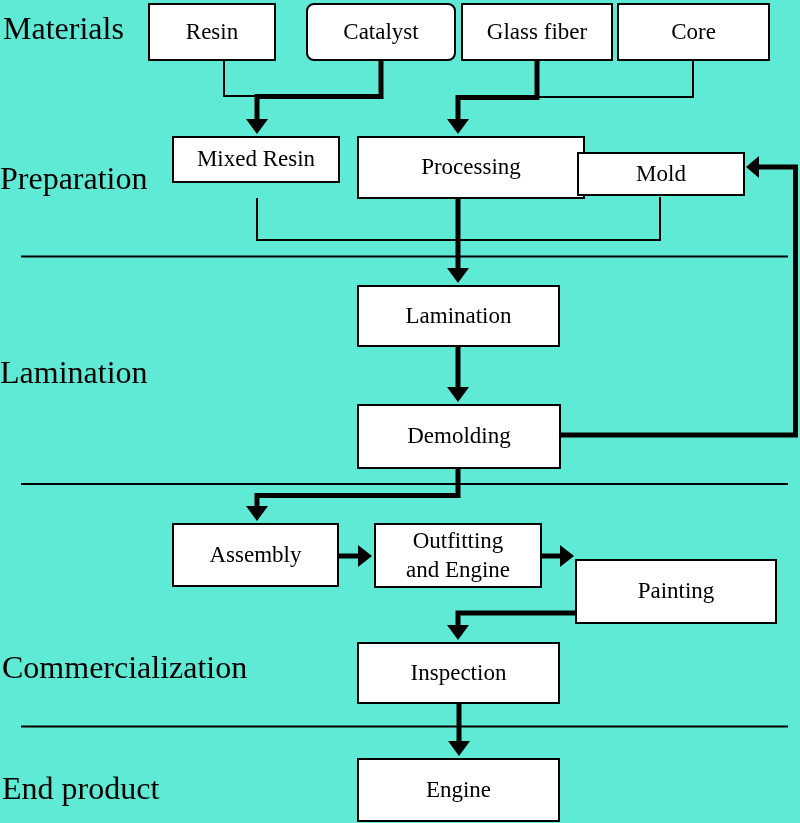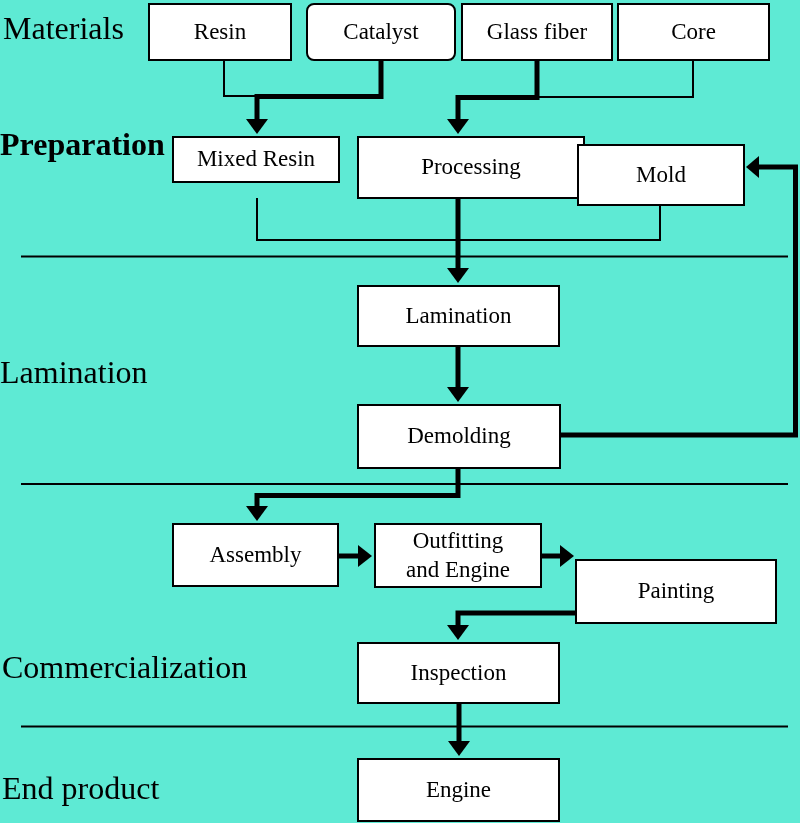--- a/index.html
+++ b/index.html
@@ -38,37 +38,37 @@
   }
   .node .lbl { white-space: nowrap; }
   .node .lbl2 { display: block; white-space: nowrap; }
   .stage-label {
     position: absolute;
     font-size: 32px;
     line-height: 1;
     white-space: nowrap;
   }
   
-  .n-resin       { left: 148px; top: 3px;   width: 144px; height: 58px; }
+  .n-resin       { left: 148px; top: 3px;   width: 128px; height: 58px; }
   .n-catalyst    { left: 306px; top: 3px;   width: 150px; height: 58px; border-radius: 8px; }
   .n-glass-fiber { left: 461px; top: 3px;   width: 152px; height: 58px; }
   .n-core        { left: 617px; top: 3px;   width: 153px; height: 58px; }
   .n-mixed-resin { left: 172px; top: 136px; width: 168px; height: 47px; }
   .n-processing  { left: 357px; top: 136px; width: 228px; height: 63px; }
-  .n-mold        { left: 577px; top: 144px; width: 168px; height: 62px; }
+  .n-mold        { left: 577px; top: 152px; width: 168px; height: 44px; }
   .n-lamination  { left: 357px; top: 285px; width: 203px; height: 62px; }
   .n-demolding   { left: 357px; top: 404px; width: 204px; height: 65px; }
   .n-assembly    { left: 172px; top: 523px; width: 167px; height: 64px; }
   .n-outfitting  { left: 374px; top: 523px; width: 168px; height: 65px; }
   .n-painting    { left: 575px; top: 523px; width: 202px; height: 65px; margin-top: 36px; }
   .n-inspection  { left: 357px; top: 642px; width: 203px; height: 62px; }
   .n-product     { left: 357px; top: 758px; width: 203px; height: 64px; }
   
   .s-materials         { left: 3px; top: 12px;  }
-  .s-preparation       { left: 0px; top: 128px; font-weight: bold; }
+  .s-preparation       { left: 0px; top: 162px; }
   .s-lamination        { left: 0px; top: 356px; }
   .s-commercialization { left: 2px; top: 651px; }
   .s-end-product       { left: 2px; top: 772px; }
 </style>
 </head>
 <body>
 
 <div class="canvas">
 
   <svg class="connector-layer" viewBox="0 0 800 823" xmlns="http://www.w3.org/2000/svg">

